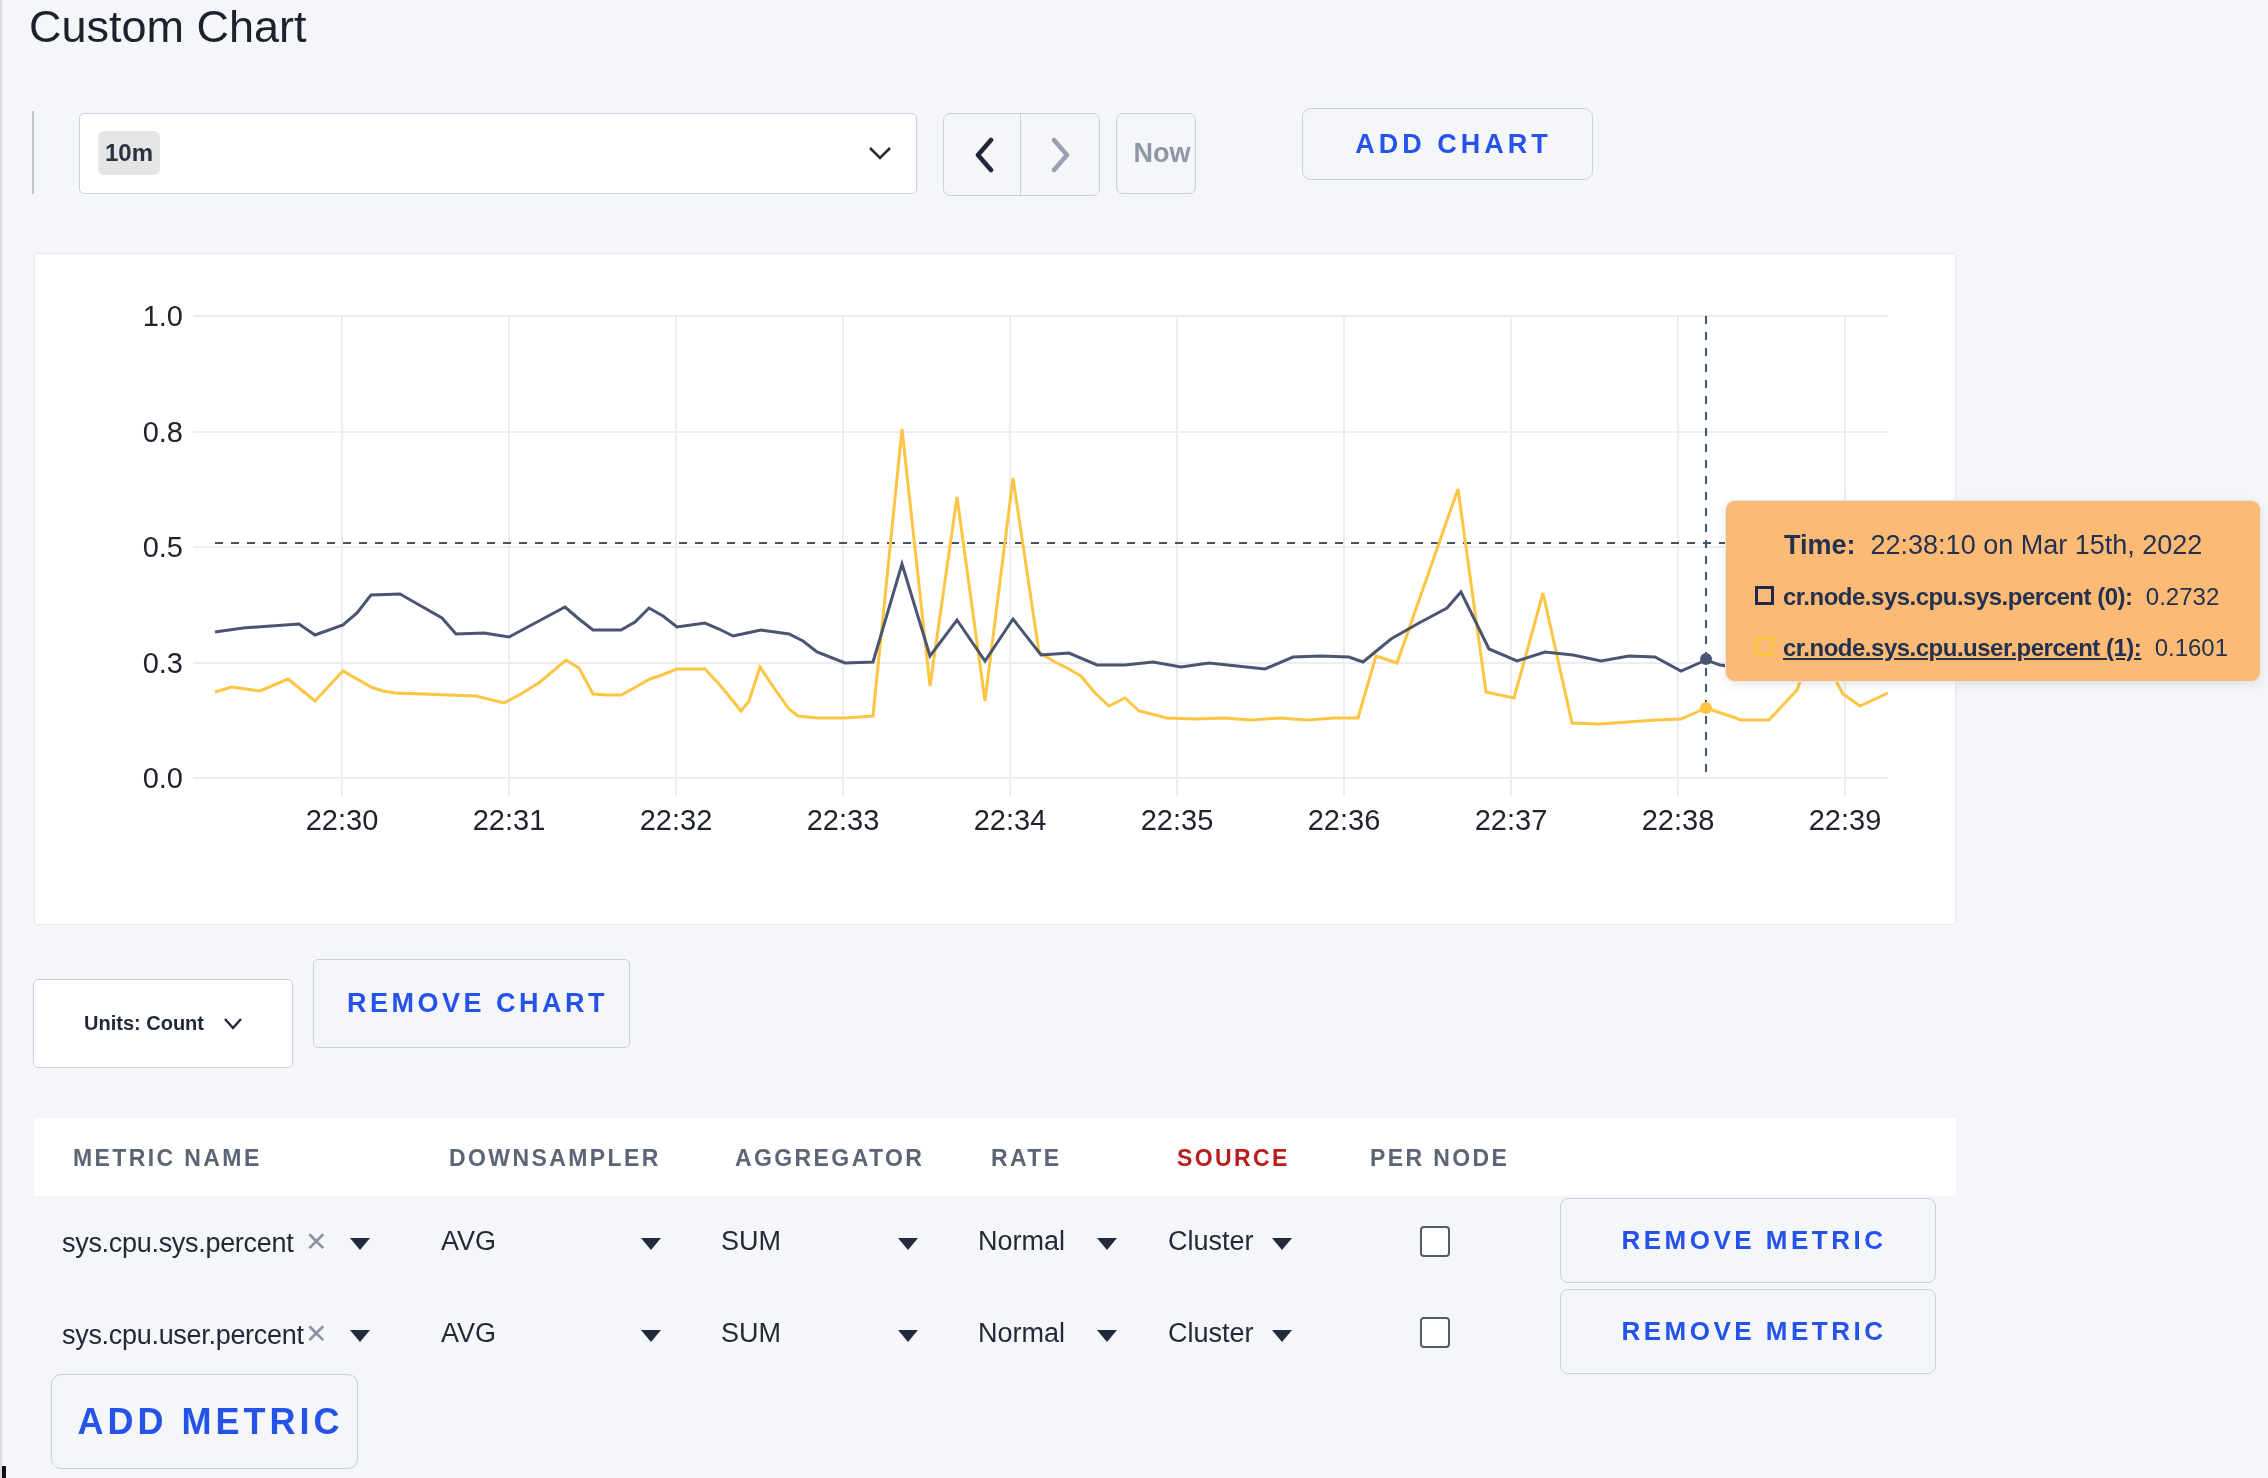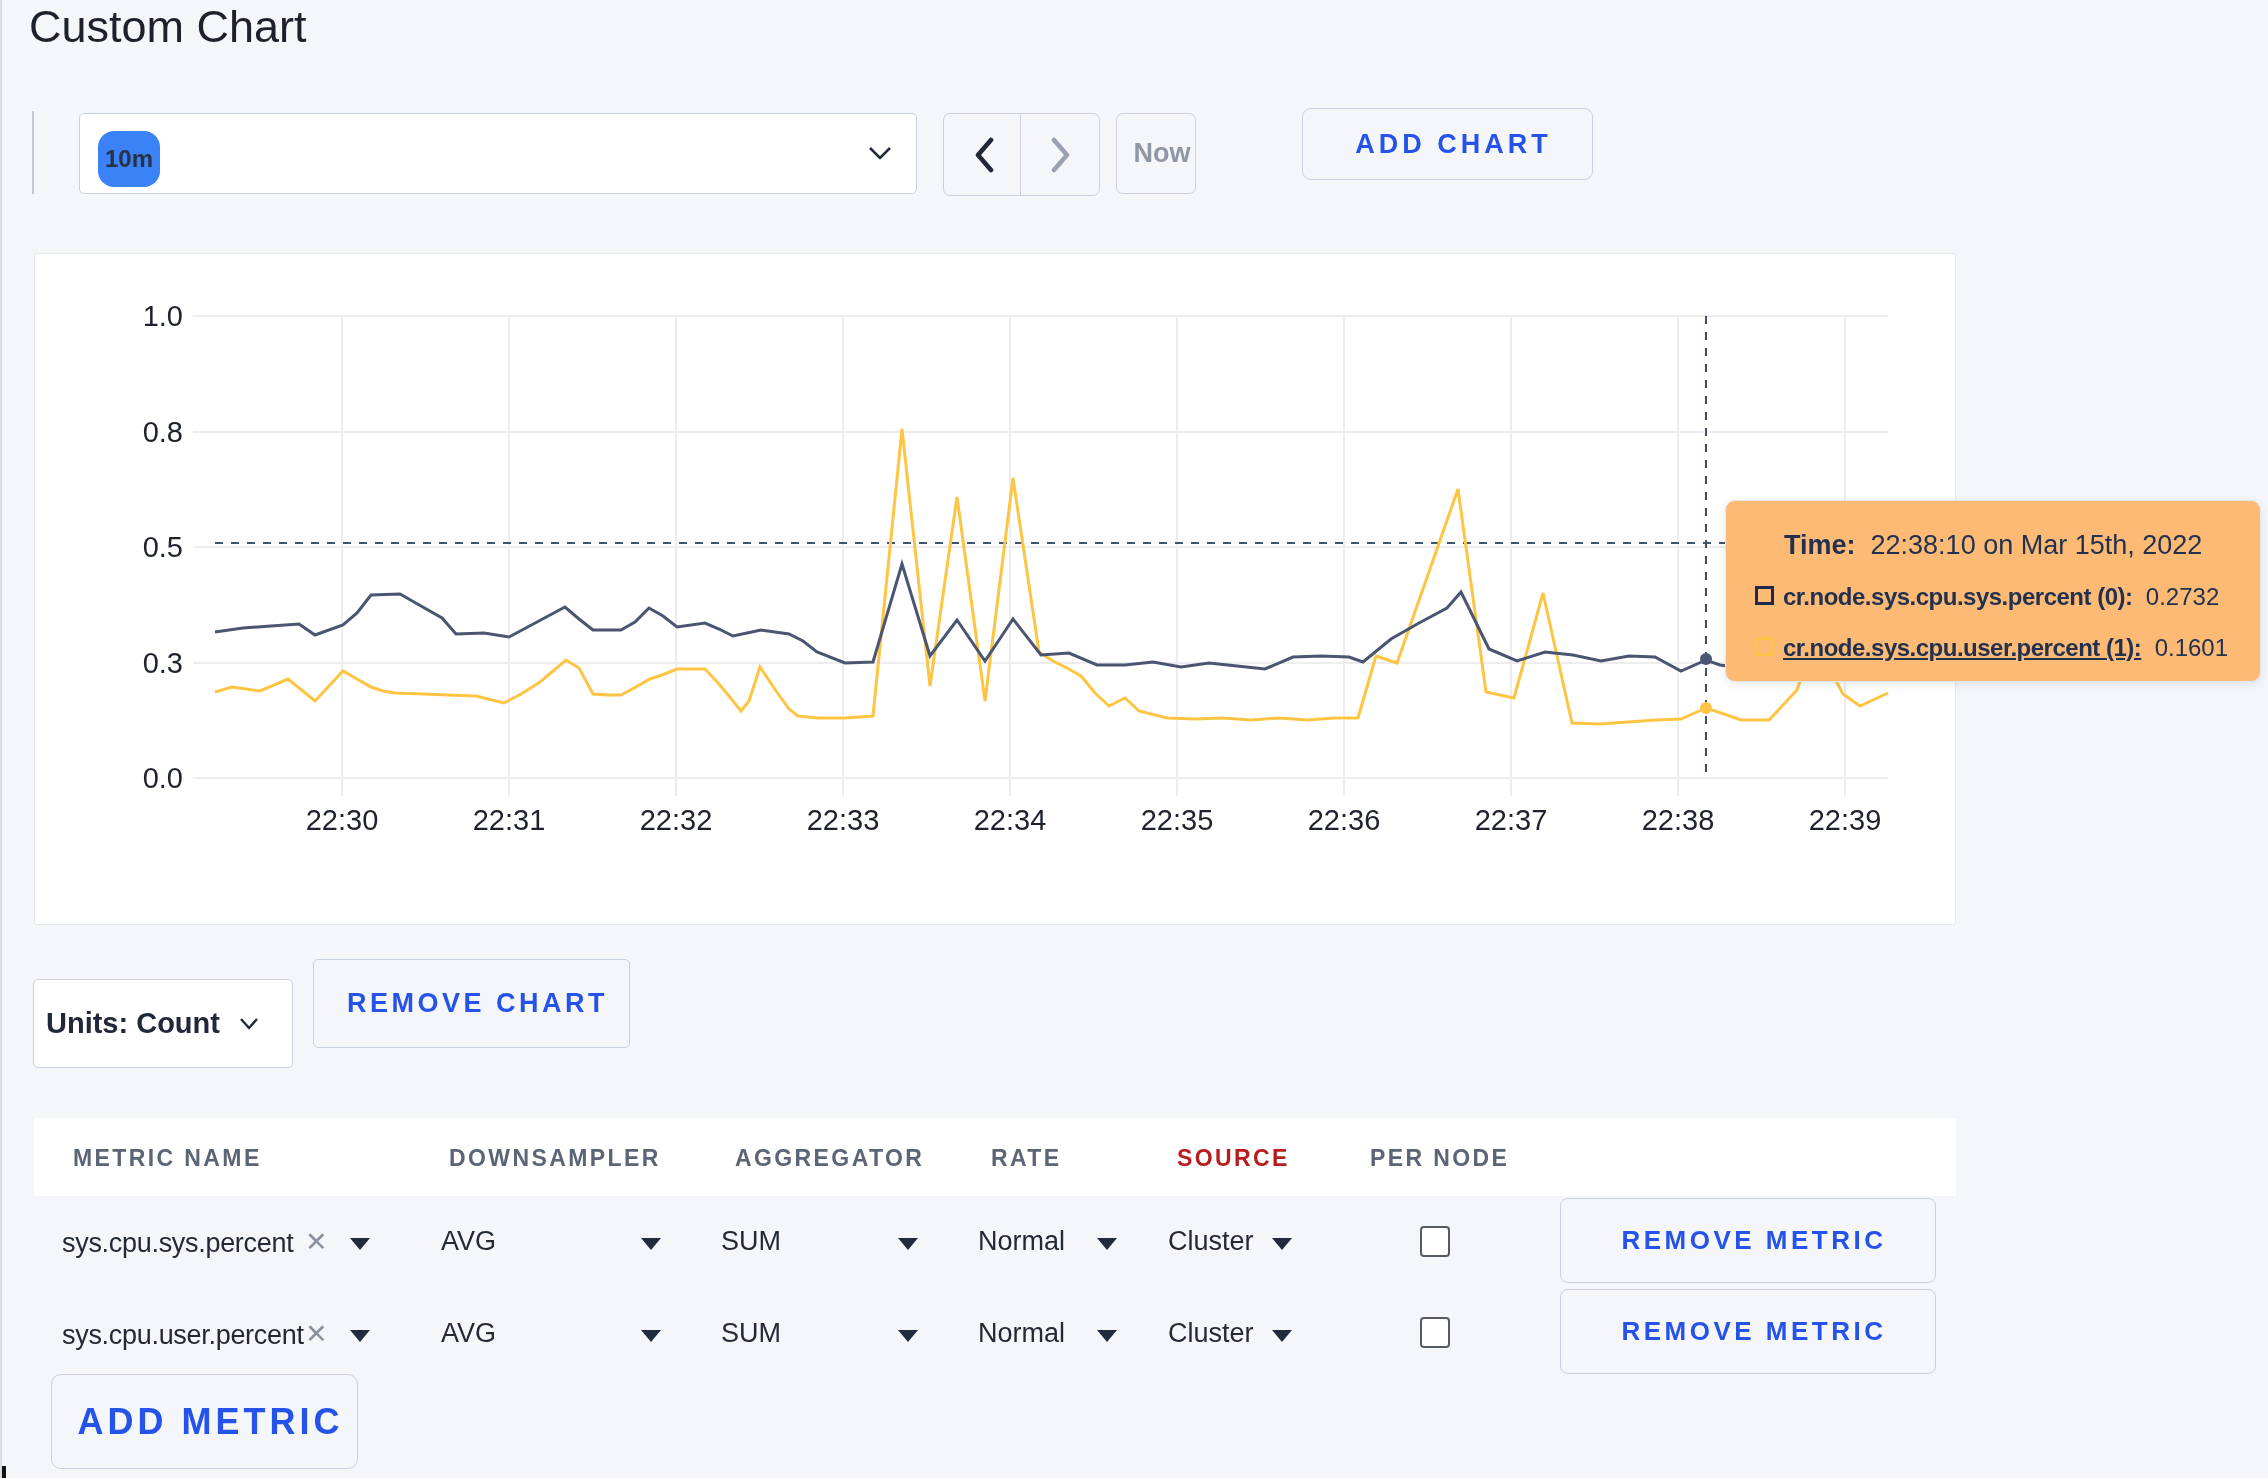--- a/index.html
+++ b/index.html
@@ -22,21 +22,21 @@
   .blue { color:#2553ea; letter-spacing:4px; font-weight:600; }
 </style>
 </head>
 <body>
 
 <div class="abs" style="left:27px; top:1px; font-size:45px; color:#1c212b;">Custom Chart</div>
 
 <div class="abs" style="left:30px; top:111px; width:2px; height:83px; background:#c2c8d2;"></div>
 
 <div class="abs" style="left:77px; top:113px; width:838px; height:81px; background:#fff; border:1px solid #c9d1de; border-radius:5px;">
-  <div class="abs" style="left:18px; top:17px; width:62px; height:56px; background:#3b82f6; border-radius:16px; display:flex; align-items:center; justify-content:center; font-size:24px; font-weight:700; color:#2a3142;">10m</div>
+  <div class="abs" style="left:18px; top:17px; width:62px; height:44px; background:#e5e5e5; border-radius:6px; display:flex; align-items:center; justify-content:center; font-size:24px; font-weight:700; color:#2a3142;">10m</div>
   <svg class="abs" style="left:787px; top:30px;" width="26" height="20" viewBox="0 0 26 20">
       <path d="M3 4 L13 14 L23 4" fill="none" stroke="#232a39" stroke-width="2.6"></path>
     </svg>
 </div>
 
 <div class="btn" style="left:941px; top:113px; width:157px; height:83px; background:transparent;"></div>
 <div class="abs" style="left:1018px; top:114px; width:1px; height:81px; background:#c9d1de;"></div>
 <svg class="abs" style="left:971px; top:137px;" width="22" height="36" viewBox="0 0 22 36">
     <path d="M18 3 L5 18 L18 33" fill="none" stroke="#1f2738" stroke-width="4.6" stroke-linecap="round" stroke-linejoin="round"></path>
   </svg>
@@ -124,21 +124,21 @@
 
 <div class="abs" style="left:1723px; top:500px; width:536px; height:182px; background:#fdba74; border:1px solid #e3e6ec; border-radius:10px; box-shadow:0 3px 10px rgba(40,50,70,0.10); color:#233150; font-size:27px;">
   <div class="abs" style="left:58px; top:29px; white-space:nowrap;"><span style="font-weight:700;">Time:</span>&nbsp;&nbsp;<span>22:38:10 on Mar 15th, 2022</span></div>
   <div class="abs" style="left:29px; top:85px; width:19px; height:19px; border:3.5px solid #1c2b4d;"></div>
   <div class="abs" style="left:57px; top:82px; white-space:nowrap; font-size:24px; letter-spacing:-0.5px;"><span style="font-weight:700;">cr.node.sys.cpu.sys.percent (0):</span><span style="letter-spacing:0;">&nbsp; 0.2732</span></div>
   <div class="abs" style="left:29px; top:136px; width:19px; height:19px; border:3.5px solid #fdc543;"></div>
   <div class="abs" style="left:57px; top:133px; white-space:nowrap; font-size:24px; letter-spacing:-0.5px;"><span style="font-weight:700;text-decoration:underline;">cr.node.sys.cpu.user.percent (1):</span><span style="letter-spacing:0;">&nbsp; 0.1601</span></div>
 </div>
 
 <div class="btn" style="left:31px; top:979px; width:260px; height:89px; background:#fff; border-radius:5px; justify-content:flex-start;">
-  <span style="font-size:29px; font-weight:700; color:#20283a;">Units: Count</span>
+  <span style="margin-left:38px; font-size:20px; font-weight:700; color:#20283a;">Units: Count</span>
   <svg style="margin-left:18px;" width="22" height="16" viewBox="0 0 22 16">
       <path d="M3 3 L11 12 L19 3" fill="none" stroke="#20283a" stroke-width="2.4"></path>
     </svg>
 </div>
 <div class="btn" style="left:311px; top:959px; width:317px; height:89px; border-radius:5px; font-size:27px;">
     <span class="blue" style="letter-spacing:3.5px;">REMOVE CHART</span>
   </div>
 
 <div class="abs" style="left:32px; top:1118px; width:1922px; height:78px; background:#fff;"></div>
 <div class="abs hdr" style="left:71px; top:1145px; font-size:23px; font-weight:600; color:#5c6575; letter-spacing:2.4px;">METRIC NAME</div>

